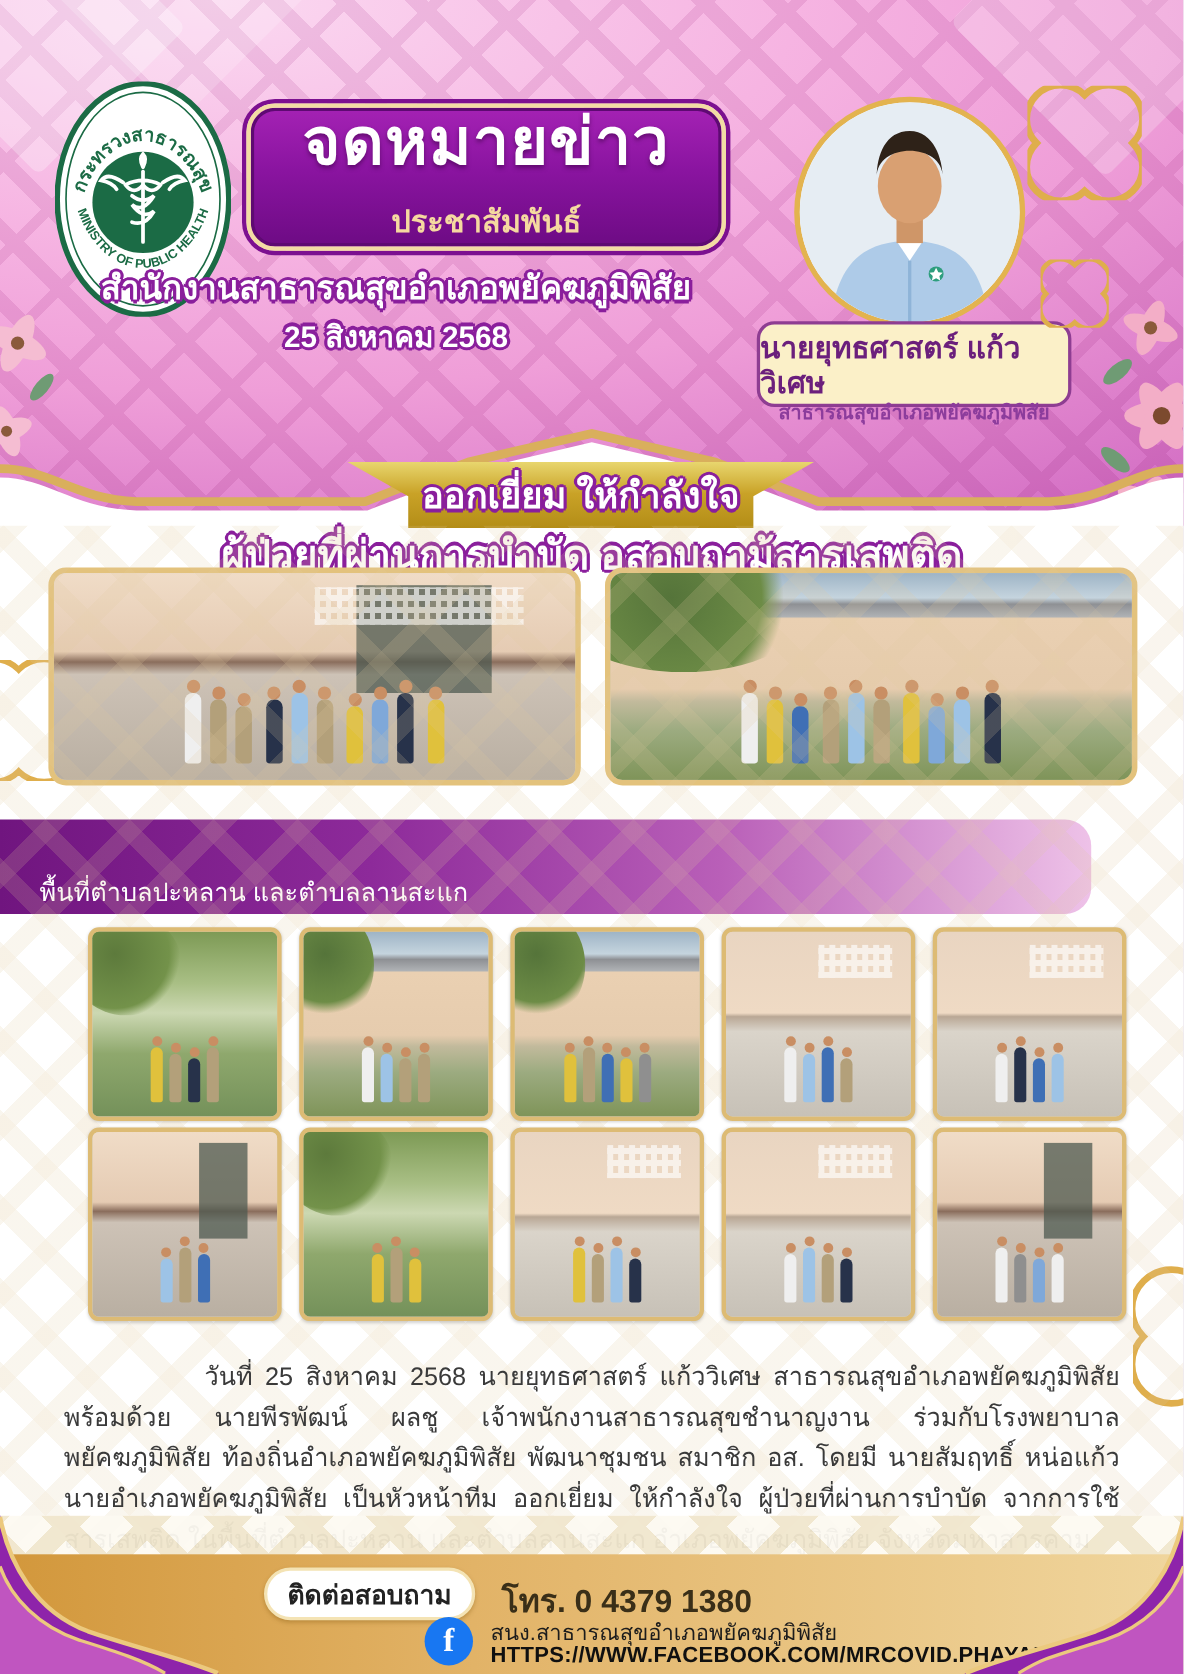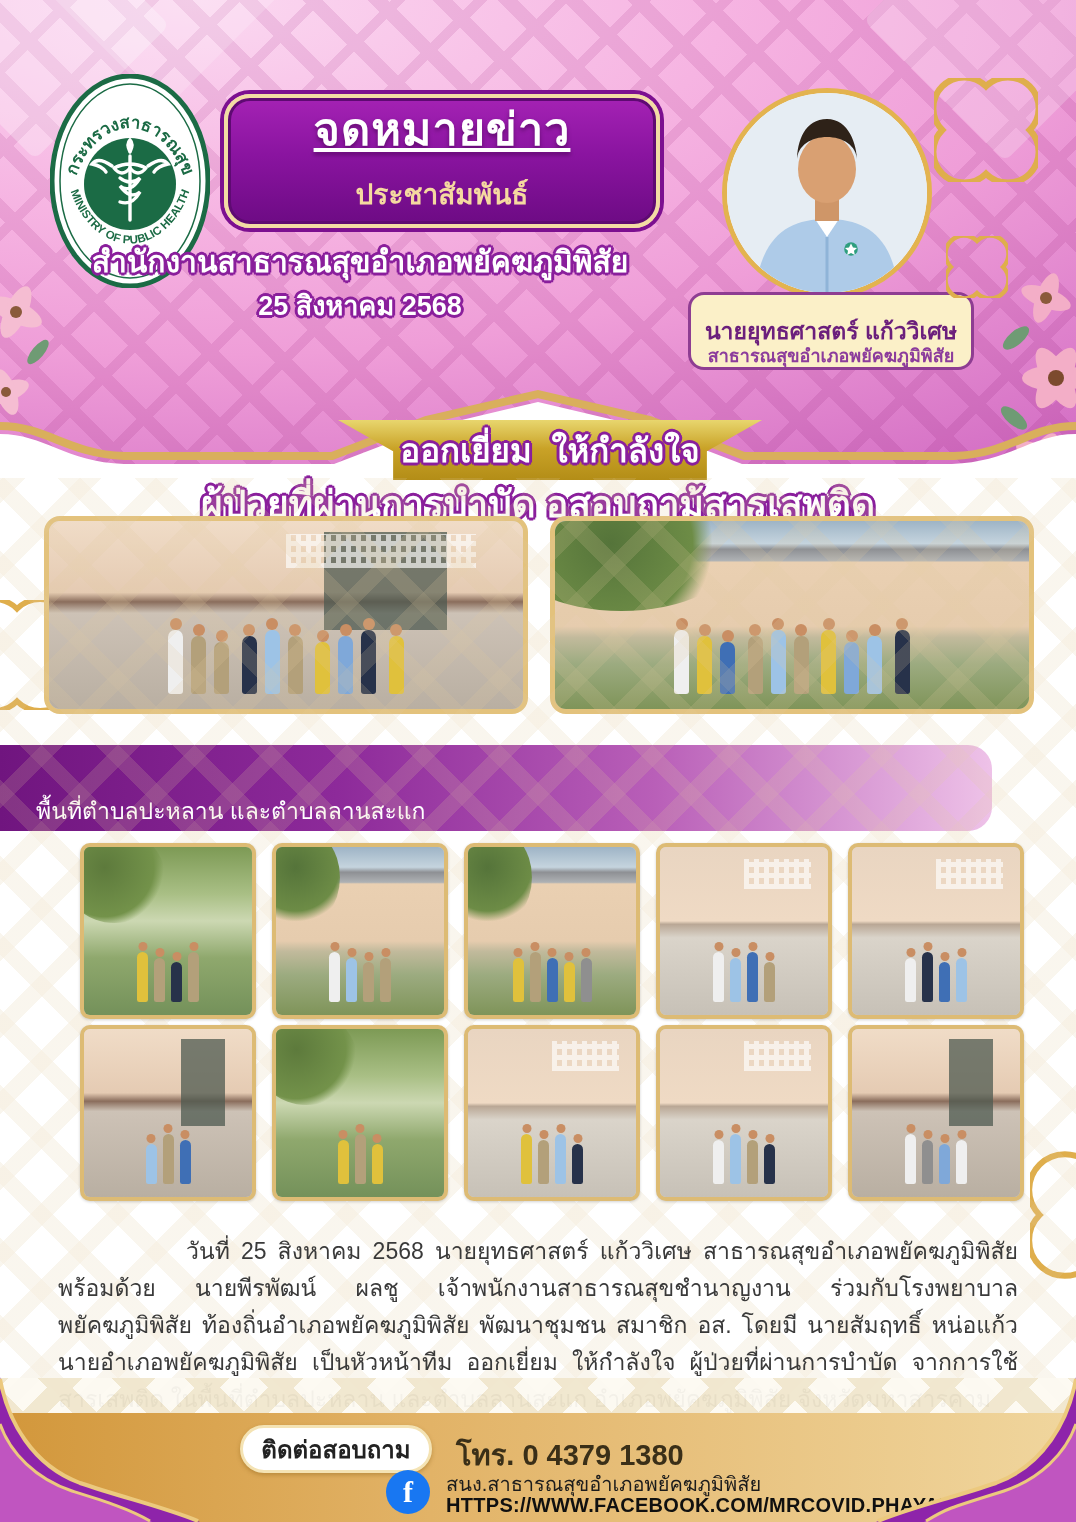--- a/index.html
+++ b/index.html
@@ -20,49 +20,49 @@
   .deco-square{position:absolute;background:rgba(255,255,255,.28);transform:rotate(45deg);border-radius:8px;}
   .sq1{left:-60px;top:-70px;width:190px;height:190px;}
   .sq2{left:70px;top:-120px;width:190px;height:190px;background:rgba(255,255,255,.18);}
   .sq3{left:905px;top:-80px;width:200px;height:200px;background:rgba(255,255,255,.22);}
 
   .seal{position:absolute;left:50px;top:74px;width:160px;height:214px;}
   .badge{position:absolute;left:224px;top:94px;width:436px;height:134px;border-radius:26px;
     background:linear-gradient(180deg,#a422b4 0%,#8a14a0 45%,#6d0b84 100%);
     border:4px solid #f2dca4;box-shadow:0 0 0 4px #7c1090, inset 0 0 0 3px #5e0a72;
     display:flex;flex-direction:column;align-items:center;justify-content:center;}
-  .badge-title{font-size:45px;font-weight:bold;color:#ffffff;line-height:1.05;letter-spacing:1px;
-    text-shadow:0 3px 4px rgba(60,0,70,.55);text-decoration:underline;}
+  .badge-title{font-size:59px;font-weight:bold;color:#ffffff;line-height:1.05;letter-spacing:1px;
+    text-shadow:0 3px 4px rgba(60,0,70,.55);}
   .badge-sub{font-size:28px;font-weight:bold;color:#f5d9a0;margin-top:18px;}
 
   .stroke-p{color:#fff;font-weight:bold;
     text-shadow:-2px -2px 0 #8a1f9c,2px -2px 0 #8a1f9c,-2px 2px 0 #8a1f9c,2px 2px 0 #8a1f9c,
       0 -3px 0 #8a1f9c,0 3px 0 #8a1f9c,-3px 0 0 #8a1f9c,3px 0 0 #8a1f9c;}
   .office-line{position:absolute;left:30px;top:238px;width:660px;text-align:center;font-size:30px;}
   .date-line{position:absolute;left:30px;top:284px;width:660px;text-align:center;font-size:27px;}
 
   .portrait{position:absolute;left:722px;top:88px;width:210px;height:210px;border-radius:50%;
     border:5px solid #e3b34f;background:#e8eef3;overflow:hidden;box-shadow:0 0 0 2px #fff inset;}
   .name-badge{position:absolute;left:688px;top:292px;width:286px;height:78px;border-radius:16px;
     background:#fbf0c8;border:3px solid #8e3d92;box-shadow:0 0 0 2px #fbf0c8 inset;
     display:flex;flex-direction:column;align-items:center;justify-content:center;}
-  .name-badge .nm{font-size:23px;font-weight:bold;color:#6b1f7c;line-height:1.2;margin-top:24px;}
+  .name-badge .nm{font-size:27px;font-weight:bold;color:#6b1f7c;line-height:1.2;margin-top:24px;}
   .name-badge .pos{font-size:18px;font-weight:bold;color:#8c3c9c;line-height:1.2;}
 
   .clover{position:absolute;fill:none;stroke:#dfae4c;}
   .flowers{position:absolute;}
 
   
   .arch{position:absolute;left:0;top:382px;width:1076px;height:140px;}
 
   
-  .ribbon{position:absolute;left:338px;top:420px;width:424px;height:60px;
+  .ribbon{position:absolute;left:316px;top:420px;width:424px;height:60px;
     background:linear-gradient(180deg,#e8d66e 0%,#c9a227 48%,#b38d17 100%);
     clip-path:polygon(0% 0%,100% 0%,87% 52%,87% 100%,13% 100%,13% 52%);
-    display:flex;align-items:center;justify-content:center;font-family:Liberation Mono, monospace;}
+    display:flex;align-items:center;justify-content:center;}
   .ribbon-text{font-size:33px;}
   .headline2{position:absolute;left:0;top:474px;width:1076px;text-align:center;font-size:37px;}
 
   
   .photo-lg{position:absolute;width:484px;height:198px;border:5px solid #e3c27c;border-radius:16px;
     overflow:hidden;background:#d7cfc2;}
   .fp1{left:44px;top:516px;}
   .fp2{left:550px;top:516px;}
 
   

